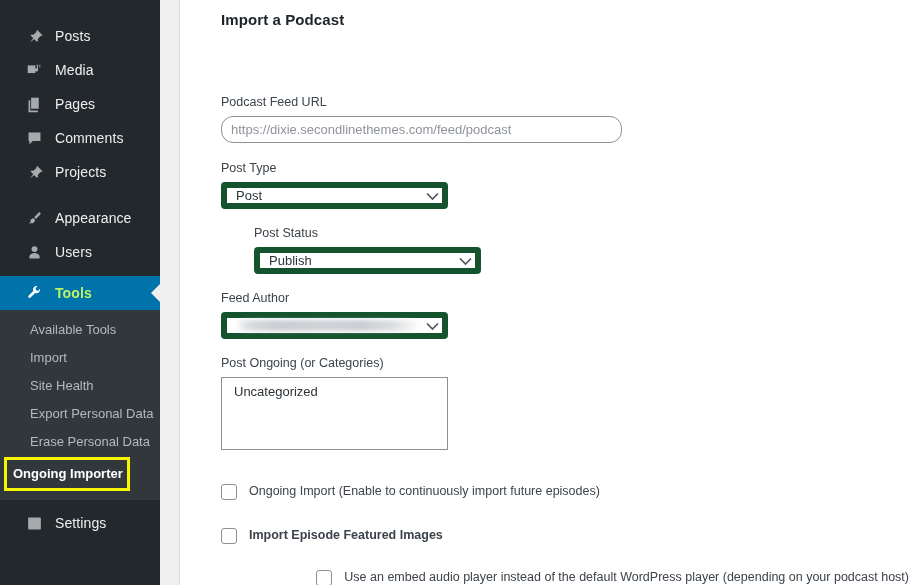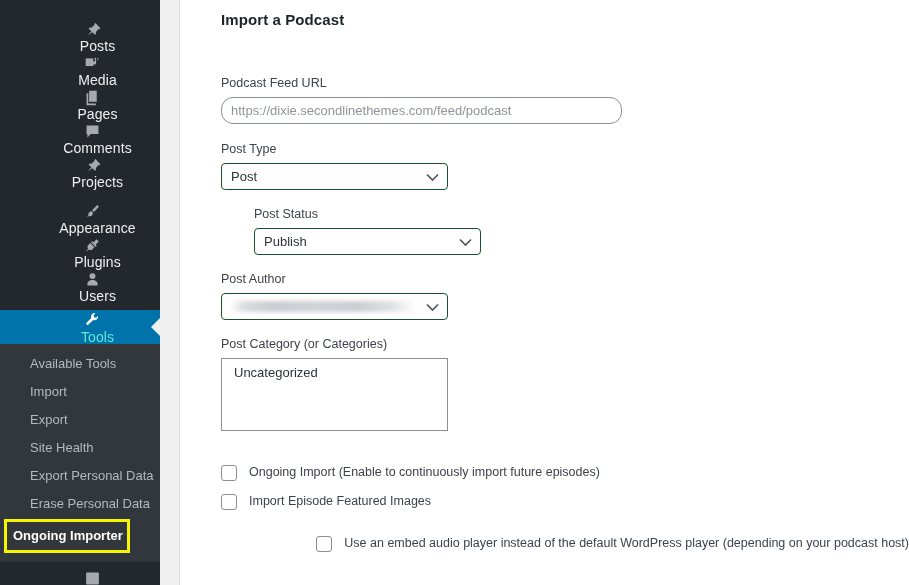--- a/index.html
+++ b/index.html
@@ -34,21 +34,20 @@
   .menu-item {
     display: flex;
     align-items: center;
     height: 34px;
     padding-left: 24px;
     color: #eeeeee;
     font-size: 14px;
     line-height: 1;
     position: relative;
     cursor: pointer;
-    flex-direction: column;
   }
   .menu-item .mi-label {
     margin-left: 11px;
     color: #eeeeee;
     font-size: 14px;
     letter-spacing: .1px;
   }
   .menu-item .ico {
     width: 20px;
     height: 20px;
@@ -59,21 +58,21 @@
   }
   .menu-item .ico svg { display: block; }
   .menu-item .ico svg path,
   .menu-item .ico svg rect,
   .menu-item .ico svg circle,
   .menu-item .ico svg polygon { fill: #a7aaad; }
 
   .menu-item.current {
     background: #0073aa;
   }
-  .menu-item.current .mi-label { color: #5eead4; font-weight: 400; }
+  .menu-item.current .mi-label { color: #bef264; font-weight: 700; }
   .menu-item.current .ico svg path,
   .menu-item.current .ico svg rect,
   .menu-item.current .ico svg circle,
   .menu-item.current .ico svg polygon { fill: #ffffff; }
 
   
   .menu-item.current .arrow {
     position: absolute;
     right: 0;
     top: 50%;
@@ -173,21 +172,21 @@
   
   .select-wrap {
     position: relative;
     width: 227px;
     height: 27px;
     margin-top: 6px;
   }
   .select-box {
     width: 227px;
     height: 27px;
-    border: 1px solid #14532d;
+    border: 6px solid #14532d;
     border-radius: 4px;
     background: #ffffff;
     display: flex;
     align-items: center;
     padding: 0 9px;
     font-size: 13px;
     color: #2c3338;
     cursor: pointer;
   }
   .chev {
@@ -315,28 +314,20 @@
 
     <div class="menu-item">
       <span class="ico">
         <svg width="17" height="17" viewBox="0 0 20 20">
             <path d="M16.8 3.2c-.6-.6-1.5-.6-2.1 0L9.5 8.4l2.2 2.2 5.1-5.3c.6-.6.6-1.5 0-2.1zM8.6 9.3 6.2 11c-.9.6-1.2 1.9-.9 3l-1.6 2.6 2.9-1.2c1 .3 2.2 0 2.8-.9l1.5-2.4z"></path>
           </svg>
       </span>
       <span class="mi-label">Appearance</span>
     </div>
 
-    <div class="menu-item">
-      <span class="ico">
-        <svg width="17" height="17" viewBox="0 0 20 20">
-            <path d="M14.8 2.6 11 6.4 9.6 5 8.3 6.3l5.4 5.4 1.3-1.3-1.4-1.4 3.8-3.8zM7.4 7.2l-2.6 2.6c-1 1-1 2.7 0 3.8l-2.4 3.5 3.5-2.4c1.1 1 2.8 1 3.8 0l2.6-2.6z"></path>
-          </svg>
-      </span>
-      <span class="mi-label">Plugins</span>
-    </div>
 
     <div class="menu-item">
       <span class="ico">
         <svg width="17" height="17" viewBox="0 0 20 20">
             <circle cx="10" cy="6" r="3.5"></circle>
             <path d="M10 10.5c-3.3 0-6 2-6 4.5v2h12v-2c0-2.5-2.7-4.5-6-4.5z"></path>
           </svg>
       </span>
       <span class="mi-label">Users</span>
     </div>
@@ -349,21 +340,20 @@
             <path d="M16.4 4.3a4.2 4.2 0 0 1-5.6 5l-5.5 5.5a1.6 1.6 0 1 1-2.3-2.3l5.5-5.5a4.2 4.2 0 0 1 5-5.6L11.3 3.6l.6 2.6 2.6.6z"></path>
           </svg>
       </span>
       <span class="mi-label">Tools</span>
       <span class="arrow"></span>
     </div>
 
     <div class="submenu">
       <span class="submenu-item">Available Tools</span>
       <span class="submenu-item">Import</span>
-      <span class="submenu-item">Export</span>
       <span class="submenu-item">Site Health</span>
       <span class="submenu-item">Export Personal Data</span>
       <span class="submenu-item">Erase Personal Data</span>
       <span class="submenu-item highlight-wrap">
         <span class="hl-inner">Ongoing Importer</span>
       </span>
     </div>
 
     <div class="menu-item" style="margin-top:6px;">
       <span class="ico">
@@ -379,21 +369,21 @@
     </div>
 
   </nav>
 
   <div class="gutter"></div>
 
   <main class="content">
 
     <h1 class="page-title">Import a Podcast</h1>
 
-    <div class="field-block" style="margin-top:47px;">
+    <div class="field-block" style="margin-top:66px;">
       <label class="field-label">Podcast Feed URL</label>
       <input class="text-input" type="text" placeholder="https://dixie.secondlinethemes.com/feed/podcast" style="">
     </div>
 
     <div class="field-block" style="margin-top:17px;">
       <label class="field-label">Post Type</label>
       <div class="select-wrap">
         <div class="select-box">Post</div>
         <span class="chev">
           <svg width="13" height="9" viewBox="0 0 13 9">
@@ -409,44 +399,44 @@
         <div class="select-box">Publish</div>
         <span class="chev">
           <svg width="13" height="9" viewBox="0 0 13 9">
               <path d="M1 1.5 6.5 7 12 1.5" fill="none" stroke-width="1.7"></path>
             </svg>
         </span>
       </div>
     </div>
 
     <div class="field-block" style="margin-top:16px;">
-      <label class="field-label">Post Author</label>
+      <label class="field-label">Feed Author</label>
       <div class="select-wrap">
         <div class="select-box">
           <span class="redacted"></span>
         </div>
         <span class="chev">
           <svg width="13" height="9" viewBox="0 0 13 9">
               <path d="M1 1.5 6.5 7 12 1.5" fill="none" stroke-width="1.7"></path>
             </svg>
         </span>
       </div>
     </div>
 
     <div class="field-block" style="margin-top:16px;">
-      <label class="field-label">Post Category (or Categories)</label>
+      <label class="field-label">Post Ongoing (or Categories)</label>
       <div class="textarea-box">Uncategorized</div>
     </div>
 
     <div class="check-row" style="margin-top:33px;">
       <span class="checkbox"></span>
       <span class="check-label">Ongoing Import (Enable to continuously import future episodes)</span>
     </div>
 
-    <div class="check-row" style="margin-top:12px;">
+    <div class="check-row" style="margin-top:27px;font-weight:bold;">
       <span class="checkbox"></span>
       <span class="check-label">Import Episode Featured Images</span>
     </div>
 
     <div class="check-row" style="margin-top:25px;justify-content:flex-end;">
       <span class="checkbox"></span>
       <span class="check-label">Use an embed audio player instead of the default WordPress player (depending on your podcast host)</span>
     </div>
 
   </main>

